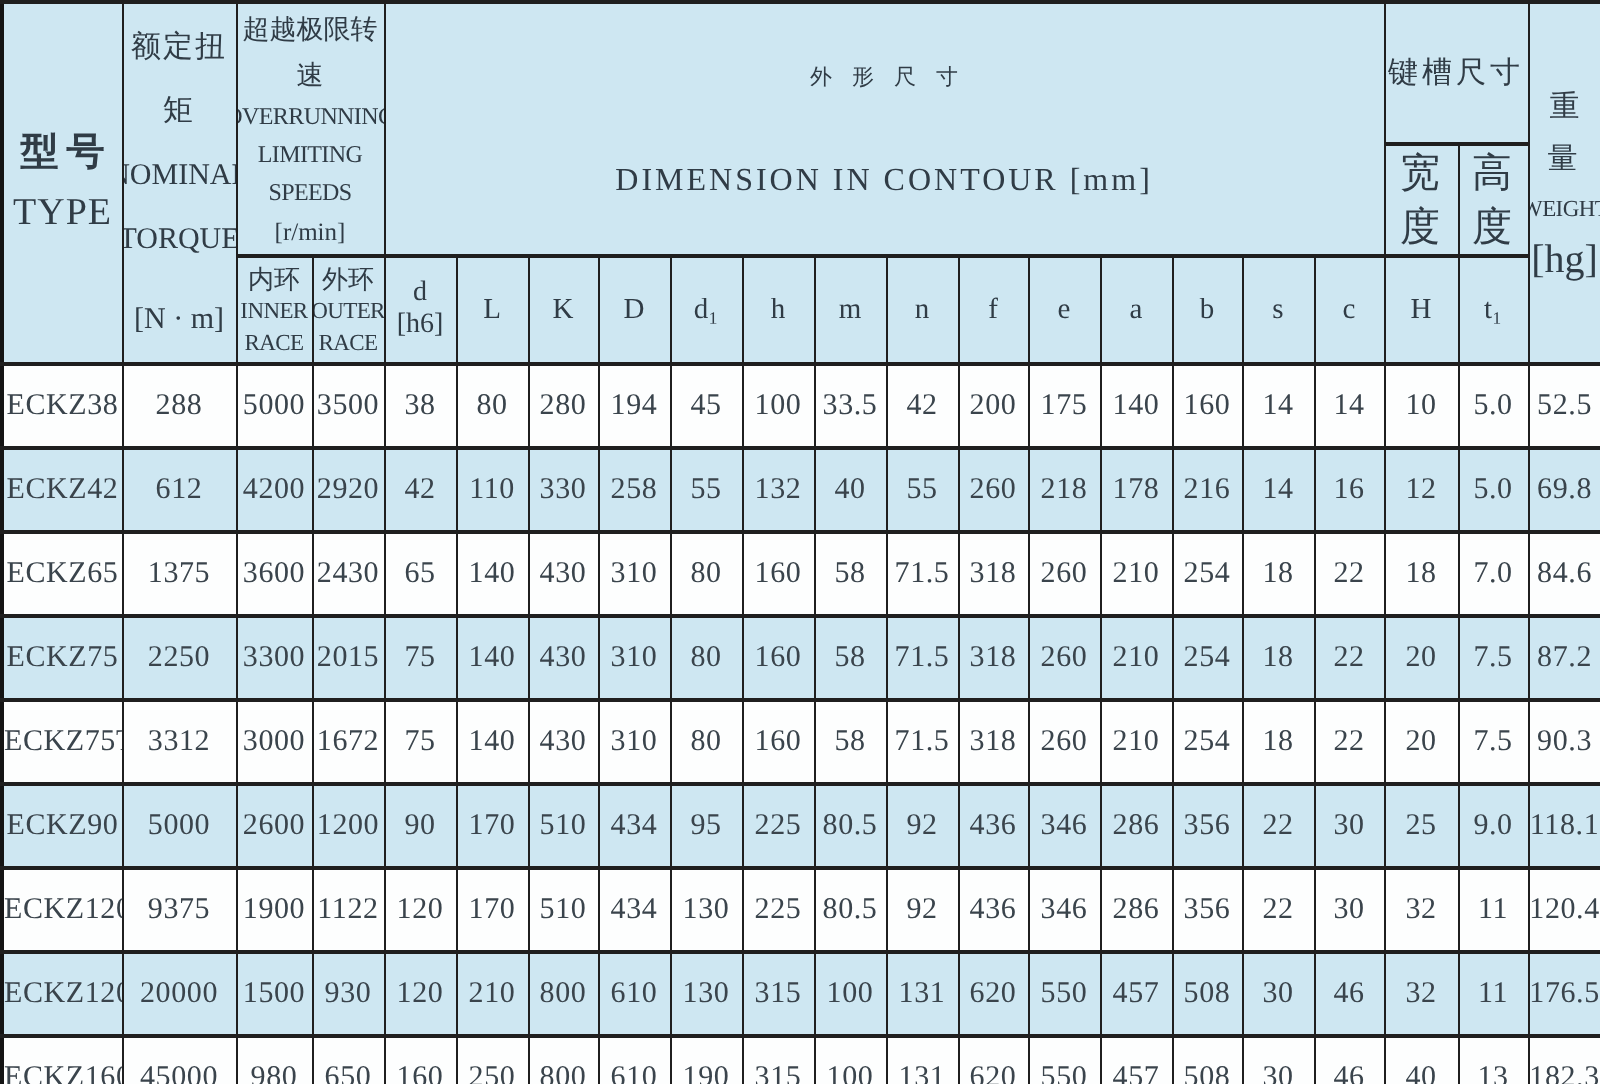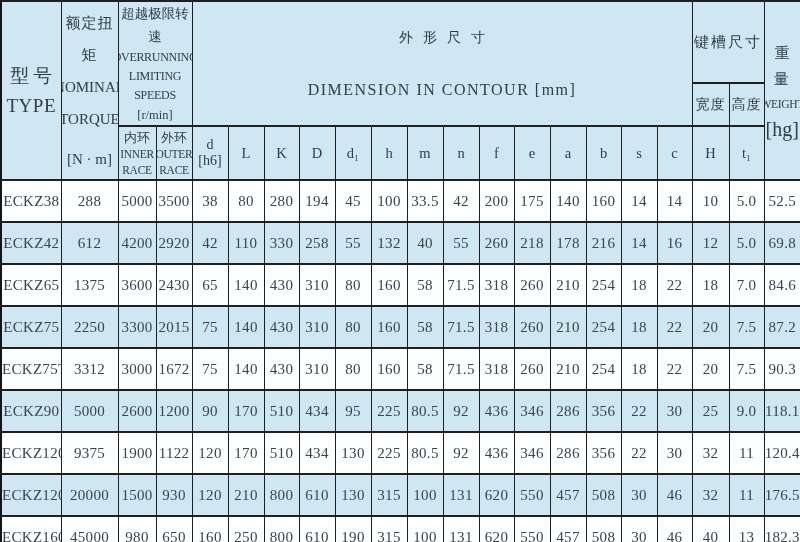--- a/index.html
+++ b/index.html
@@ -30,34 +30,34 @@
     overflow: hidden;
   }
   thead th { background: #cee7f2; }
   tr.h1 { height: 71px; }
   tr.h2 { height: 37px; }
   tr.h3 { height: 54px; }
   tbody tr { height: 42px; }
   tbody td { font-size: 15px; color: #3a444c; letter-spacing: 0.3px; }
   tbody tr.alt td { background: #cee7f2; }
   .stack { display: flex; flex-direction: column; align-items: center; justify-content: center; height: 100%; }
-  .zh-big { font-size: 19px; letter-spacing: 4px; text-indent: 4px; line-height: 30px; }
+  .zh-big { font-size: 19px; letter-spacing: 4px; text-indent: 4px; line-height: 30px; font-weight: bold; }
   .en-big { font-size: 19px; line-height: 30px; letter-spacing: 0.5px; }
   .t-zh  { font-size: 15px; letter-spacing: 1px; line-height: 32px; }
   .t-en  { font-size: 15px; line-height: 32px; }
   .t-unit{ font-size: 15px; line-height: 32px; margin-top: 8px; }
   .s-zh  { font-size: 13.5px; line-height: 23px; }
   .s-en  { font-size: 12px; line-height: 19px; letter-spacing: -0.3px; }
   .s-unit{ font-size: 12.5px; line-height: 20px; }
   .r-zh  { font-size: 13px; line-height: 17px; }
   .r-en  { font-size: 11.5px; line-height: 16px; letter-spacing: -0.3px; }
-  .dim-zh{ font-size: 14px; letter-spacing: 10px; text-indent: 10px; line-height: 24px; text-align: right; }
+  .dim-zh{ font-size: 11px; letter-spacing: 10px; text-indent: 10px; line-height: 24px; text-align: right; }
   .dim-en{ font-size: 16px; letter-spacing: 1.5px; margin-top: 28px; line-height: 24px; }
   .kw-zh { font-size: 15px; letter-spacing: 2px; text-indent: 2px; }
-  .wh-zh { font-size: 14px; letter-spacing: 1px; }
+  .wh-zh { font-size: 20px; letter-spacing: 1px; }
   .letter{ font-size: 14.5px; }
   .d-line{ font-size: 14px; line-height: 16px; }
   .w-zh  { font-size: 15px; letter-spacing: 2px; text-indent: 2px; line-height: 26px; }
   .w-en  { font-size: 11.5px; line-height: 24px; letter-spacing: -0.3px; }
   .w-unit{ font-size: 20px; line-height: 26px; text-align: center; }
 </style>
 </head>
 <body>
 
 <table class="spec">

